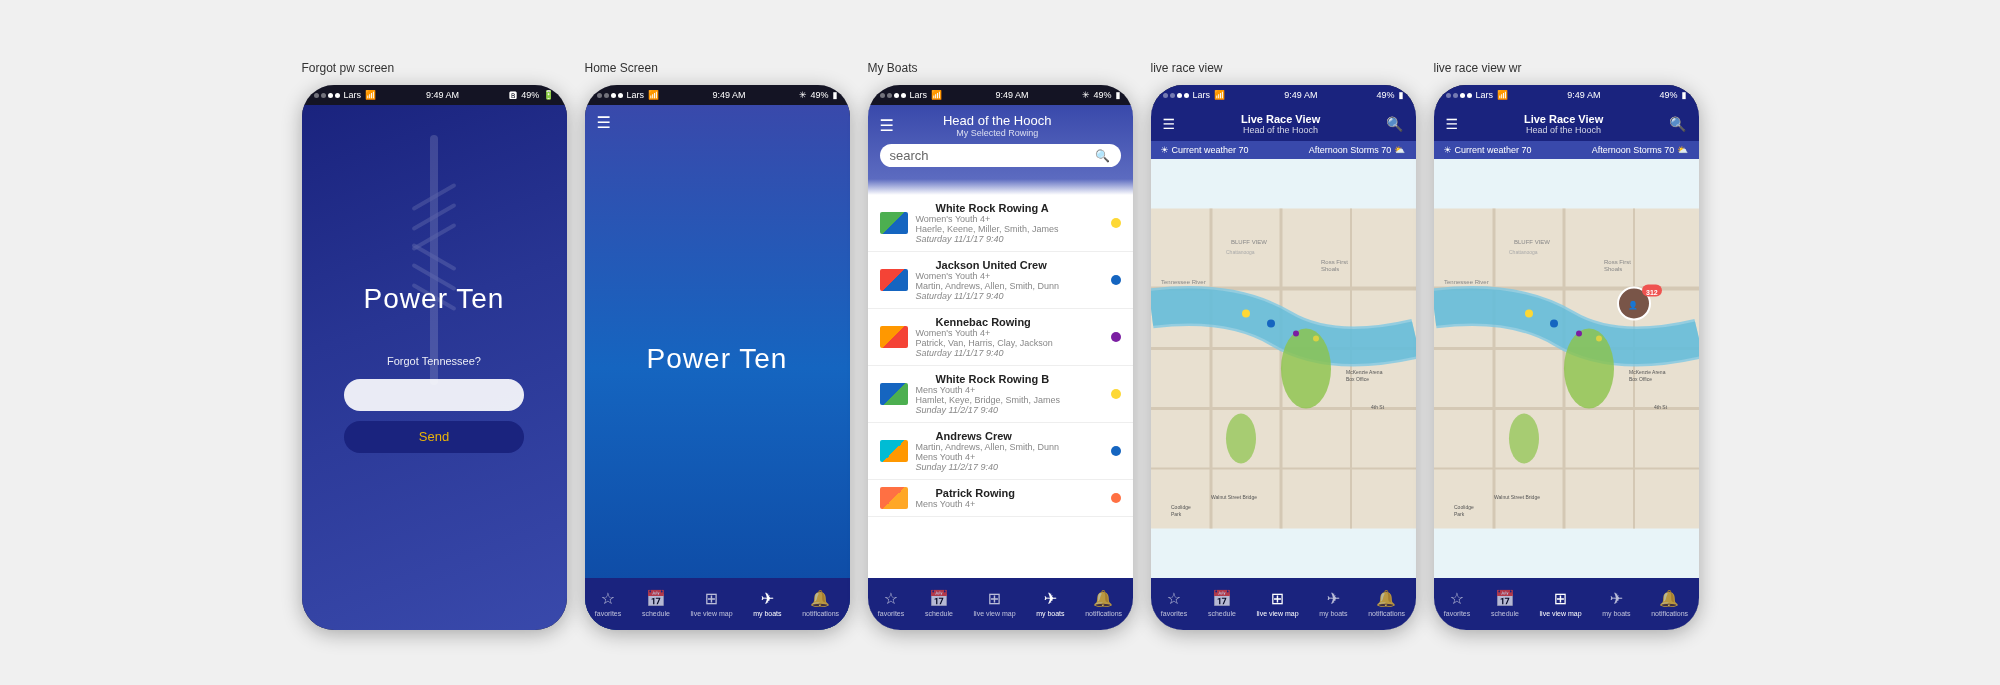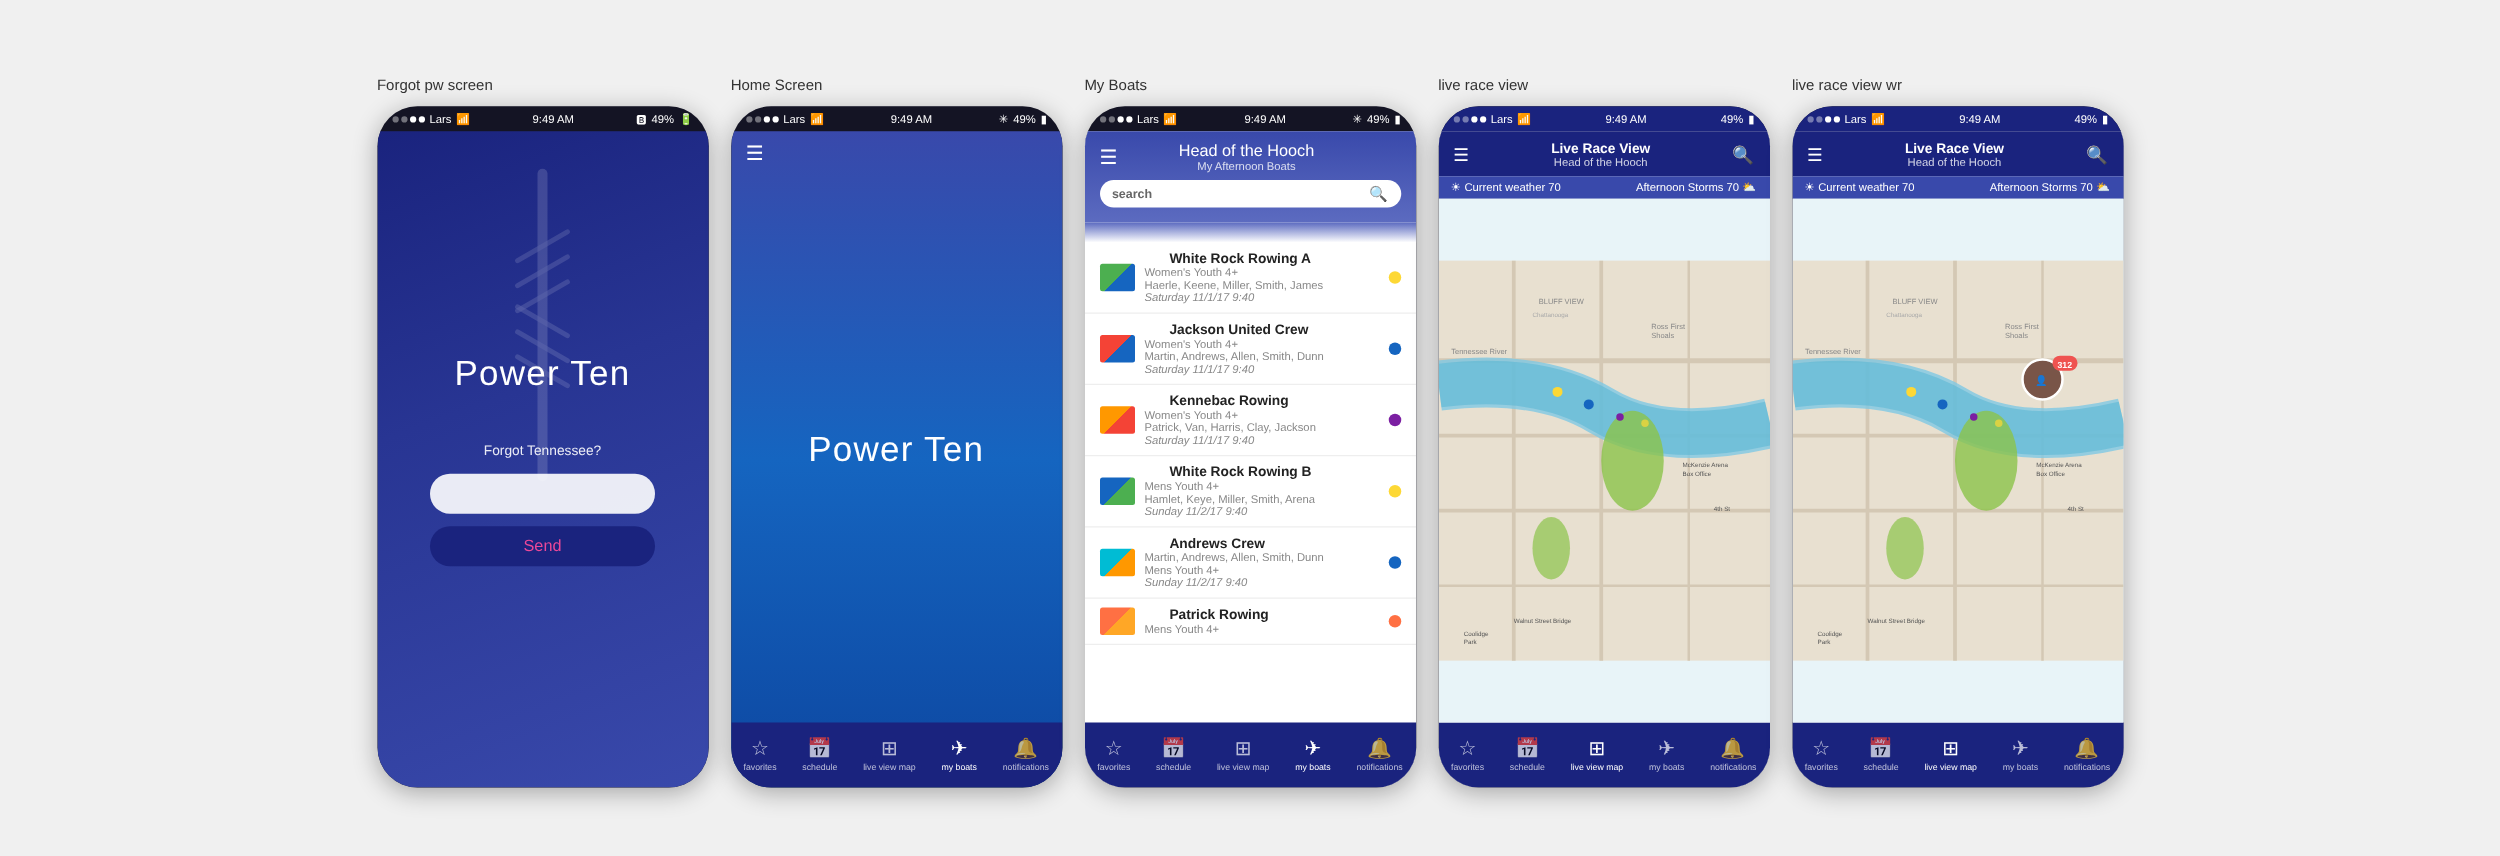--- a/index.html
+++ b/index.html
@@ -127,21 +127,21 @@
       z-index: 2;
       margin-bottom: 10px;
     }
 
     .send-btn {
       width: 180px;
       height: 32px;
       background: #1a237e;
       border-radius: 16px;
       border: none;
-      color: #ec4899;
+      color: #eab308;
       font-size: 13px;
       z-index: 2;
       cursor: pointer;
     }
 
     
     .screen-home {
       flex: 1;
       background: linear-gradient(180deg, #3949ab 0%, #1565c0 50%, #0d47a1 100%);
       display: flex;
@@ -226,24 +226,23 @@
       background: white;
       border-radius: 16px;
       padding: 4px 10px;
       display: flex;
       align-items: center;
       gap: 6px;
       margin-top: 6px;
     }
 
     .search-input-text {
-      font-size: 10px;
+      font-size: 13px;
       color: #666;
       flex: 1;
-      font-weight: bold;
     }
 
     .search-icon-btn {
       color: #999;
       font-size: 12px;
     }
 
     .boat-list {
       flex: 1;
       overflow: hidden;
@@ -535,21 +534,21 @@
         <span>49%</span>
         <span>▮</span>
       </div>
     </div>
     <div class="screen-myboats">
       <div class="myboats-header">
         <div class="myboats-top">
           <span class="hamburger-icon" style="color:white;">☰</span>
           <div class="header-title-block">
             <div class="header-title">Head of the Hooch</div>
-            <div class="header-subtitle">My Afternoon Boats</div>
+            <div class="header-subtitle">My Selected Rowing</div>
           </div>
           <span style="width:20px;"></span>
         </div>
         <div class="search-bar">
           <span class="search-input-text">search</span>
           <span class="search-icon-btn">🔍</span>
         </div>
       </div>
       <div style="height:16px; background: linear-gradient(180deg, #5c6bc0 0%, white 100%);"></div>
       <div class="boat-list">
@@ -585,21 +584,21 @@
             <div class="boat-date">Saturday 11/1/17 9:40</div>
           </div>
           <div class="boat-dot" style="background:#7b1fa2;"></div>
         </div>
 
         <div class="boat-item">
           <div class="boat-flag flag-blue-dark"></div>
           <div class="boat-info">
             <div class="boat-name">White Rock Rowing B</div>
             <div class="boat-category">Mens Youth 4+</div>
-            <div class="boat-crew">Hamlet, Keye, Miller, Smith, Arena</div>
+            <div class="boat-crew">Hamlet, Keye, Bridge, Smith, James</div>
             <div class="boat-date">Sunday 11/2/17 9:40</div>
           </div>
           <div class="boat-dot" style="background:#fdd835;"></div>
         </div>
 
         <div class="boat-item">
           <div class="boat-flag flag-cyan-orange"></div>
           <div class="boat-info">
             <div class="boat-name">Andrews Crew</div>
             <div class="boat-category">Martin, Andrews, Allen, Smith, Dunn</div>

